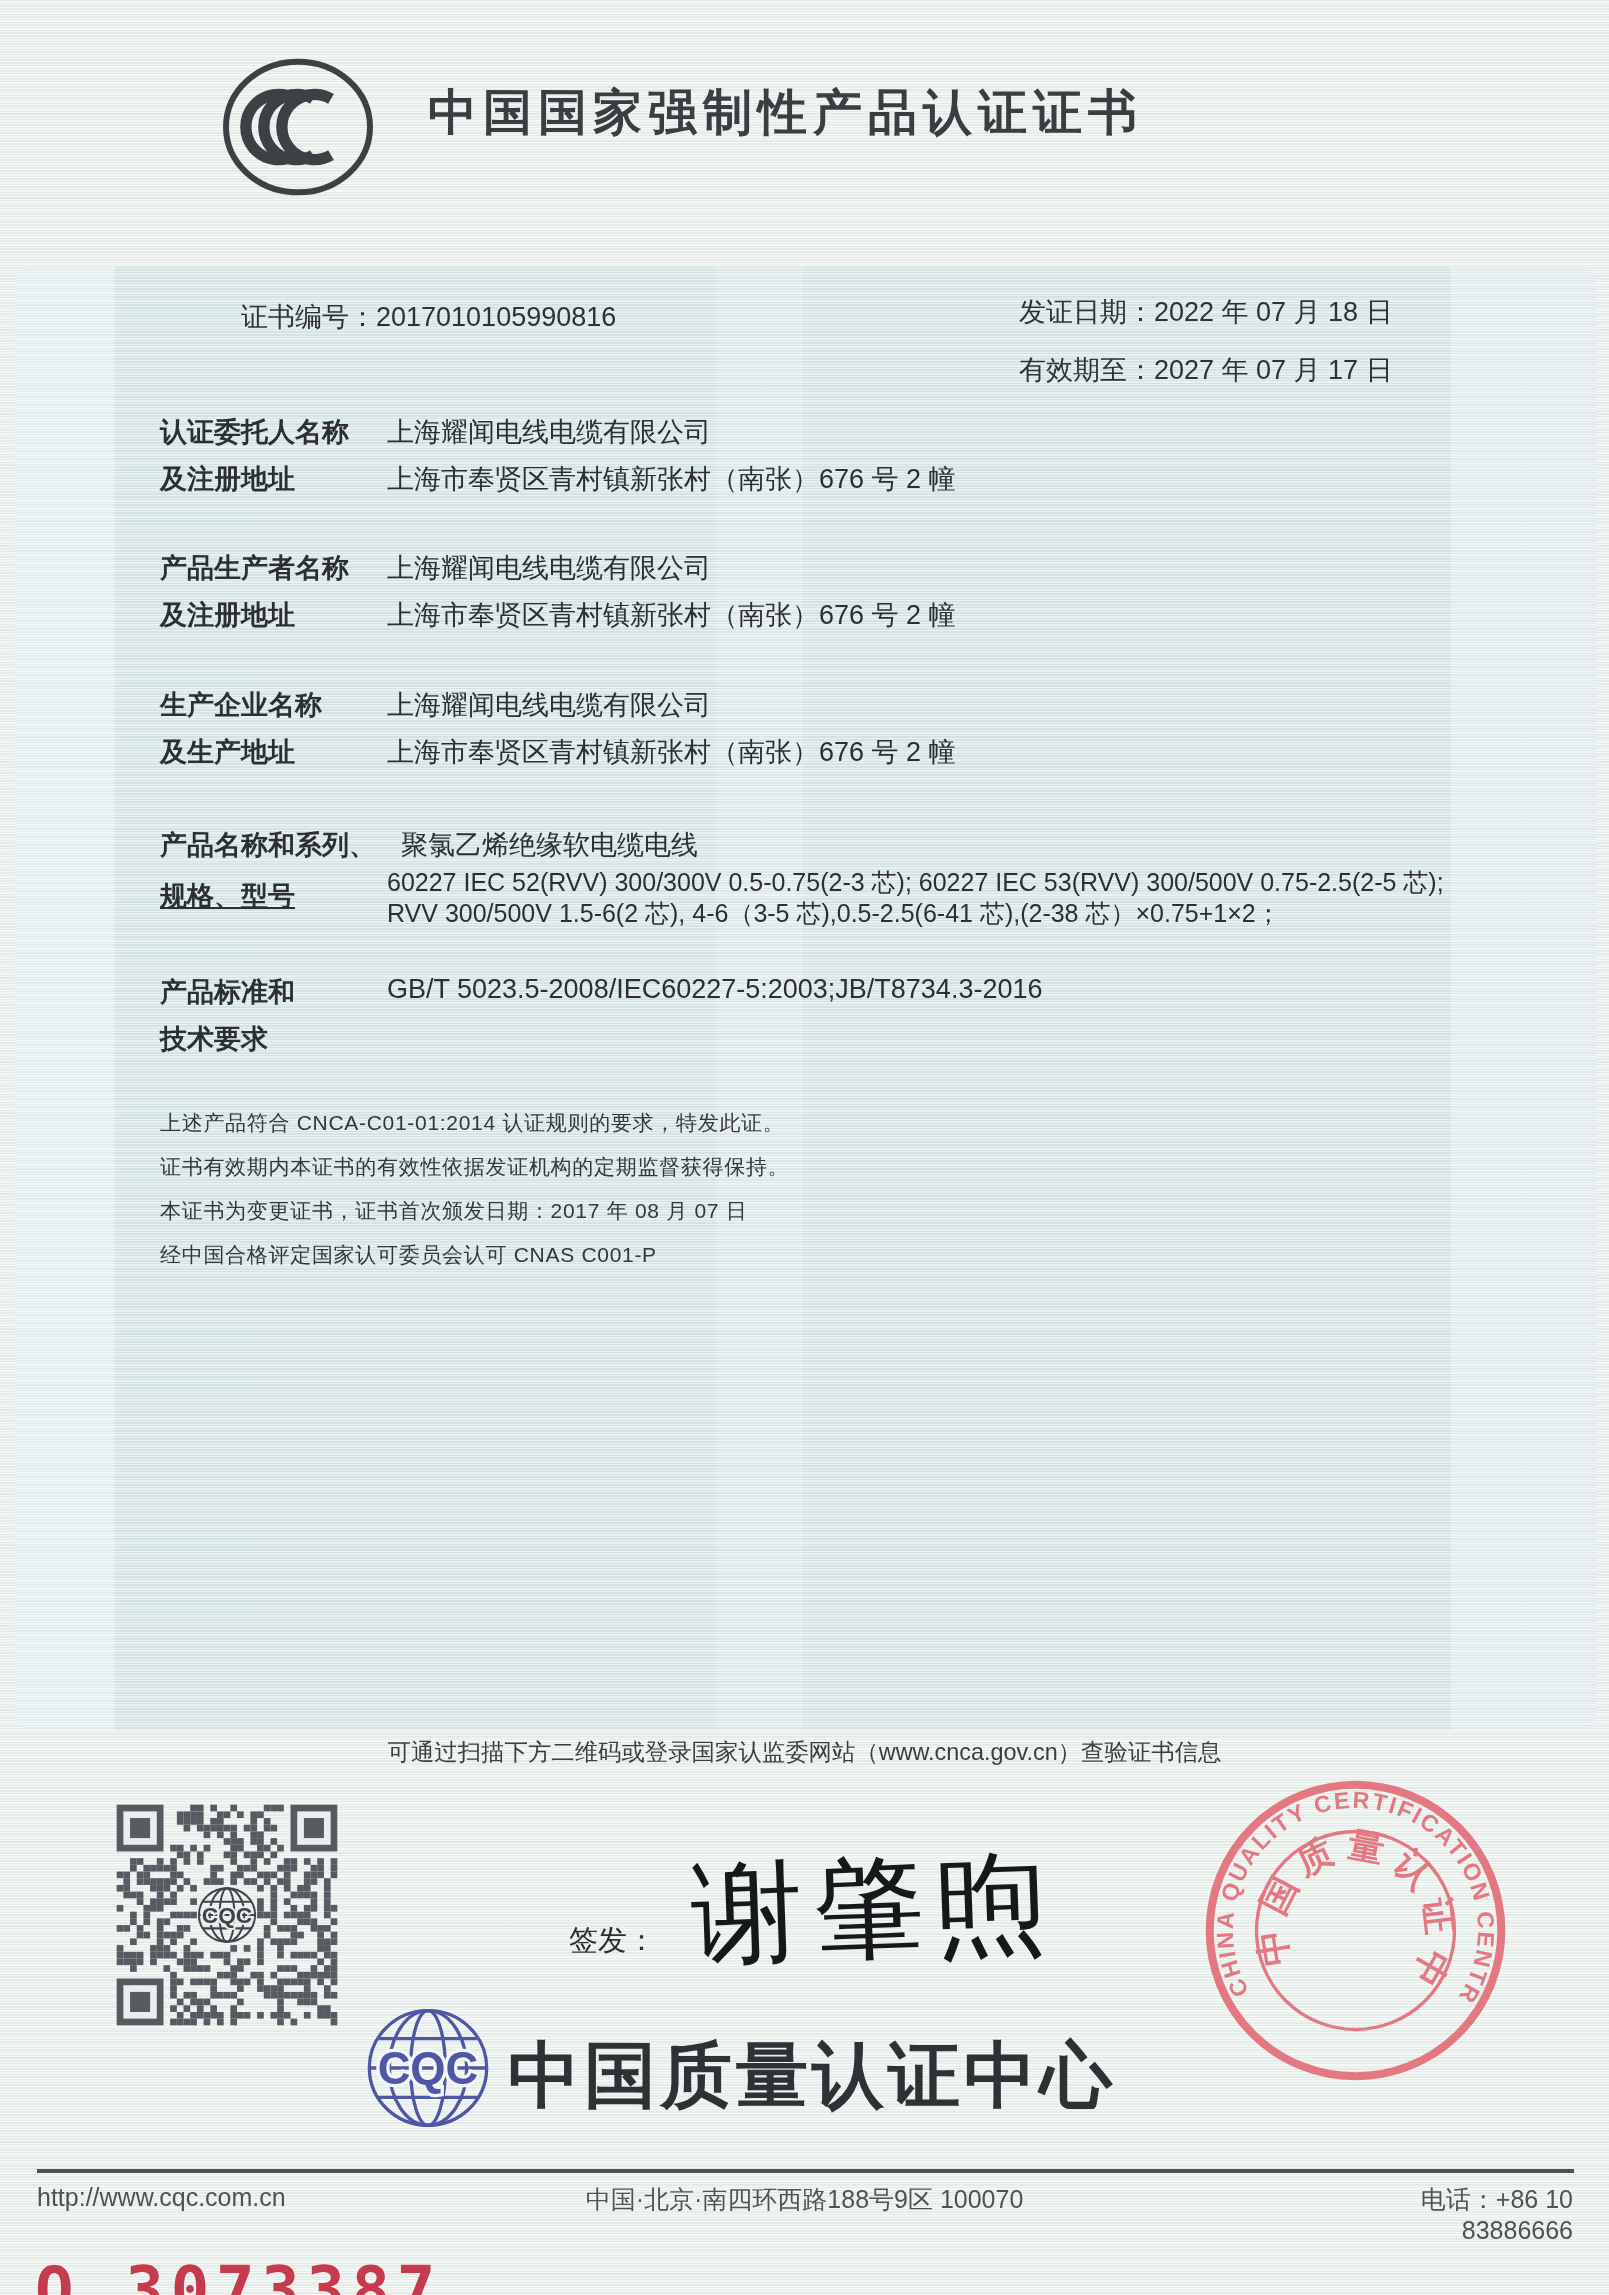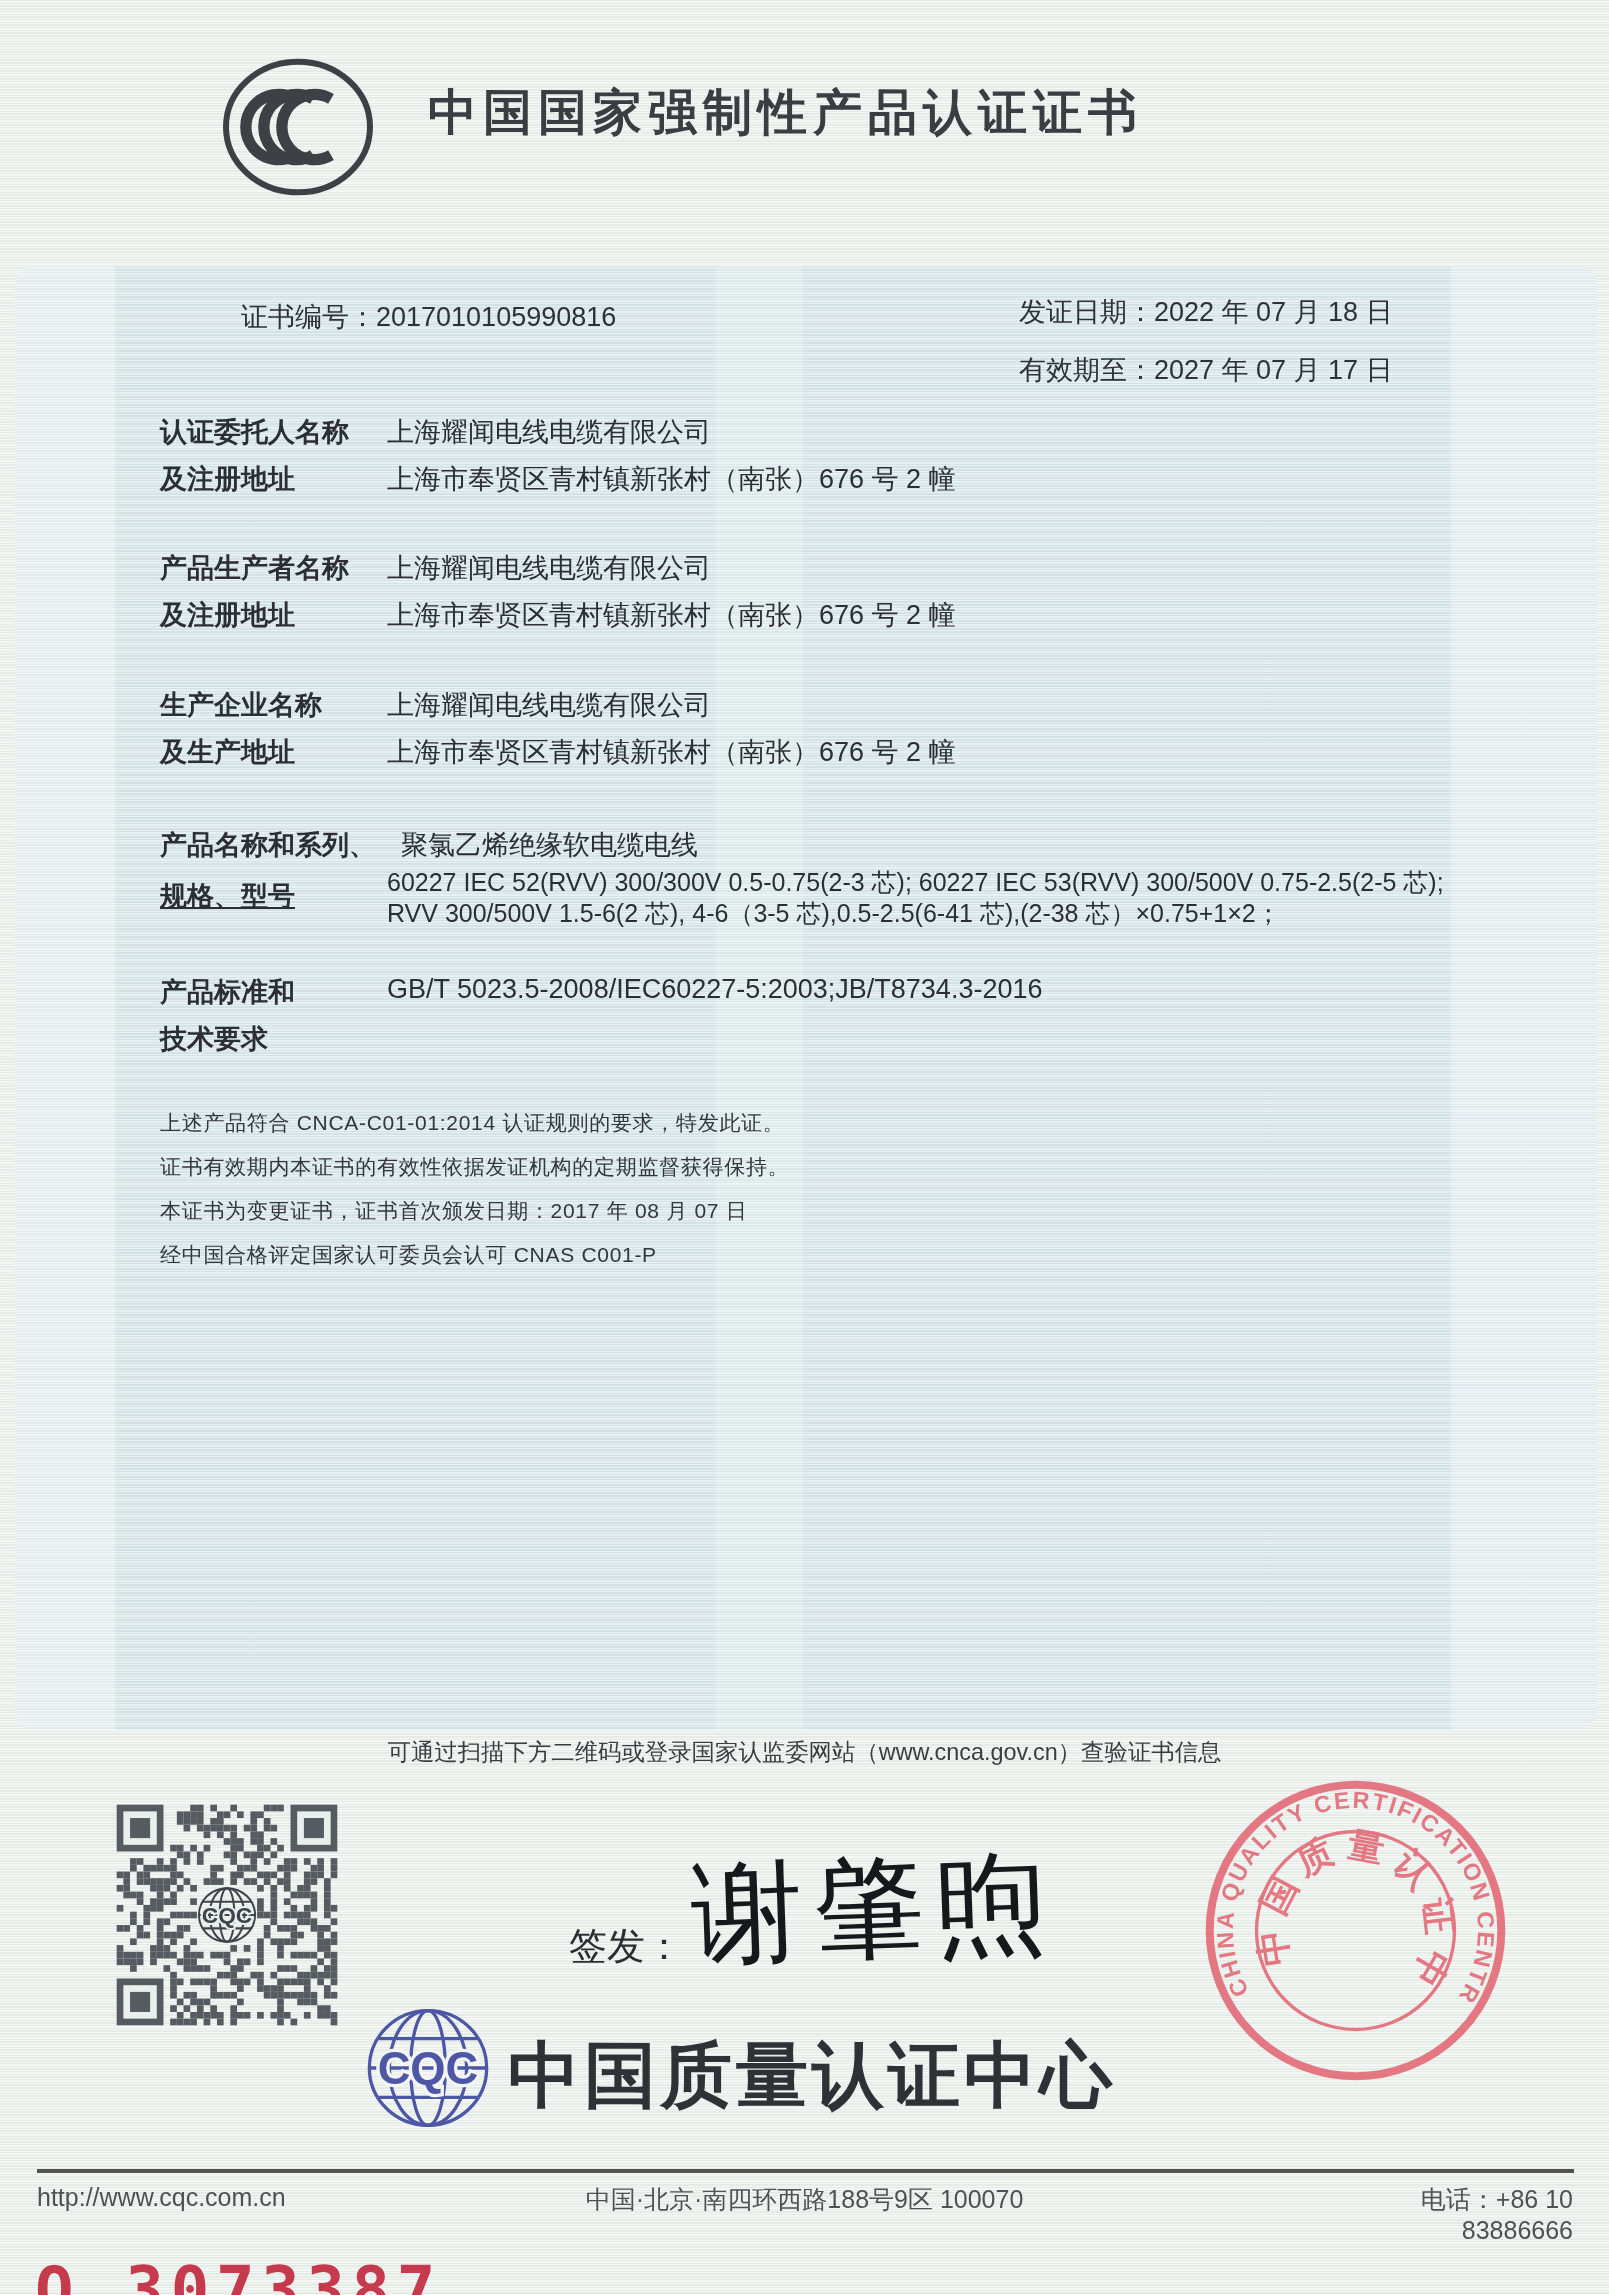--- a/index.html
+++ b/index.html
@@ -23,21 +23,21 @@
   .lbl{font-size:27px; font-weight:bold; color:#2b2e33;}
   .val{font-size:27px; color:#2b2e33;}
   .spec{font-size:25px; color:#2b2e33;}
   .note{font-size:21px; color:#33363b; letter-spacing:0.7px;}
   .qrnote{font-size:23.4px; color:#3a3d42; width:100%; text-align:center;}
   .footer-line{position:absolute; left:37px; width:1537px; top:2169px; height:4px; background:#515151;}
   .foot{font-size:25px; color:#4e5156;}
   .serial{font-family:"DejaVu Sans Mono", monospace; font-size:64px; letter-spacing:6.7px; color:#c63a4d; font-weight:bold;}
   .signame{font-family:"DejaVu Serif", serif; font-size:112px; color:#17181c; transform:rotate(-2deg); letter-spacing:9.4px;}
   .orgname{font-size:72px; color:#2e3136; font-weight:bold; letter-spacing:4px;}
-  .signlbl{font-size:38px; color:#2b2e33;}
+  .signlbl{font-size:29px; color:#2b2e33;}
 </style>
 </head>
 <body>
 
 <div class="page">
 
   <div class="panel"></div>
 
   <div class="abs" style="left:219px; top:57px; width:158px; height:140px;">
     <svg width="158" height="140" viewBox="0 0 236 210">

